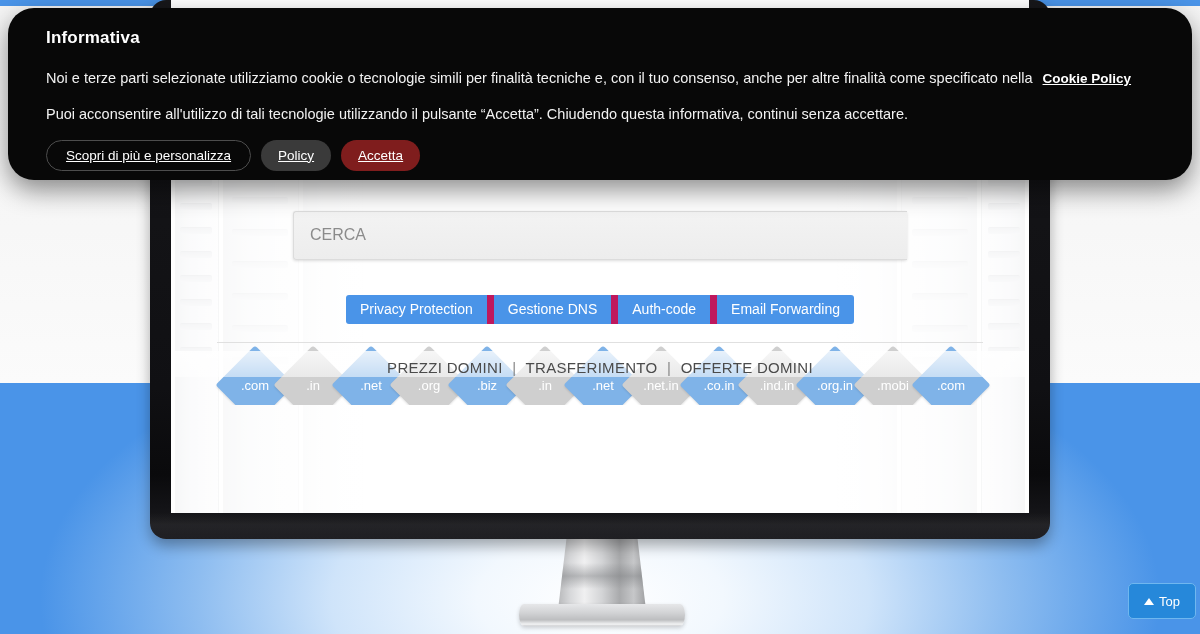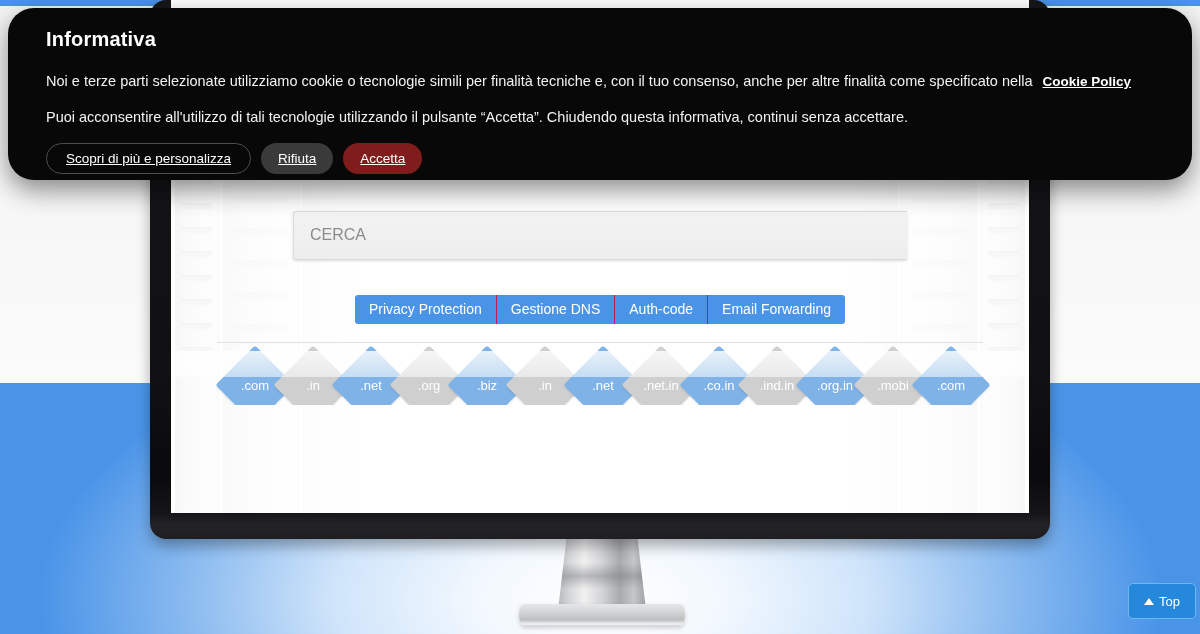--- a/index.html
+++ b/index.html
@@ -187,21 +187,21 @@
     margin: 35px auto 0 auto;
     display: inline-flex;
     border-radius: 3px;
     overflow: hidden;
   }
   .feature {
     background: #4a94e8;
     color: #ffffff;
     font-size: 14px;
     padding: 6px 14px 7px 14px;
-    border-right: 1px solid #be185d;
+    border-right: 7px solid #be185d;
     white-space: nowrap;
     cursor: pointer;
   }
   .feature:last-child { border-right: none; }
 
   
   .divider {
     margin: 18px auto 0 auto;
     width: 766px; height: 1px;
     background: #e0e0e0;
@@ -316,21 +316,21 @@
     width: 1184px; height: 172px;
     background: #080808;
     border-radius: 26px;
     z-index: 50;
     box-shadow: 0 10px 26px rgba(0,0,0,0.45);
     padding: 20px 38px 0 38px;
     color: #ffffff;
   }
   .cookie h1 {
     margin: 0 0 0 0;
-    font-size: 20px;
+    font-size: 17px;
     font-weight: 700;
     letter-spacing: 0.2px;
   }
   .cookie p {
     margin: 22px 0 0 0;
     font-size: 14.5px;
     font-weight: 400;
     color: #f2f2f2;
     line-height: 1.2;
   }
@@ -496,20 +496,27 @@
               </div>
             <div class="rib gray">
                 <span>.mobi</span>
               </div>
             <div class="rib blue">
                 <span>.com</span>
               </div>
           </div>
 
           <div class="bl-bg"></div>
+          <div class="bottom-links">
+            <span class="bl">PREZZI DOMINI</span>
+            <span class="sep">|</span>
+            <span class="bl">TRASFERIMENTO</span>
+            <span class="sep">|</span>
+            <span class="bl">OFFERTE DOMINI</span>
+          </div>
         </div>
 
       </div>
     </div>
   </div>
 
   <div class="top-btn">
     <span class="caret"></span>
     <span>Top</span>
   </div>
@@ -518,18 +525,18 @@
     <h1>Informativa</h1>
 
     <p>
       <span>Noi e terze parti selezionate utilizziamo cookie o tecnologie simili per finalità tecniche e, con il tuo consenso, anche per altre finalità come specificato nella</span><a class="policy">Cookie Policy</a>
     </p>
 
     <p class="second">Puoi acconsentire all'utilizzo di tali tecnologie utilizzando il pulsante “Accetta”. Chiudendo questa informativa, continui senza accettare.</p>
 
     <div class="cookie-btns">
       <button class="btn learn">Scopri di più e personalizza</button>
-      <button class="btn reject">Rifiuta</button>
+      <button class="btn reject">Policy</button>
       <button class="btn accept">Accetta</button>
     </div>
   </div>
 
 </div>
 
 </body></html>

